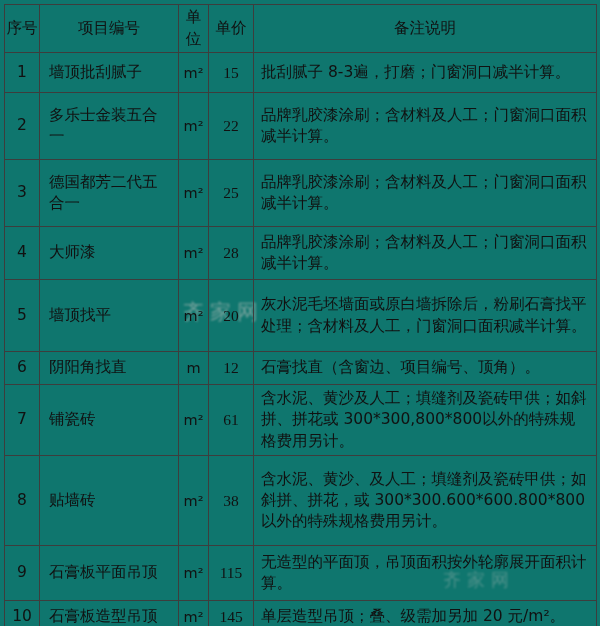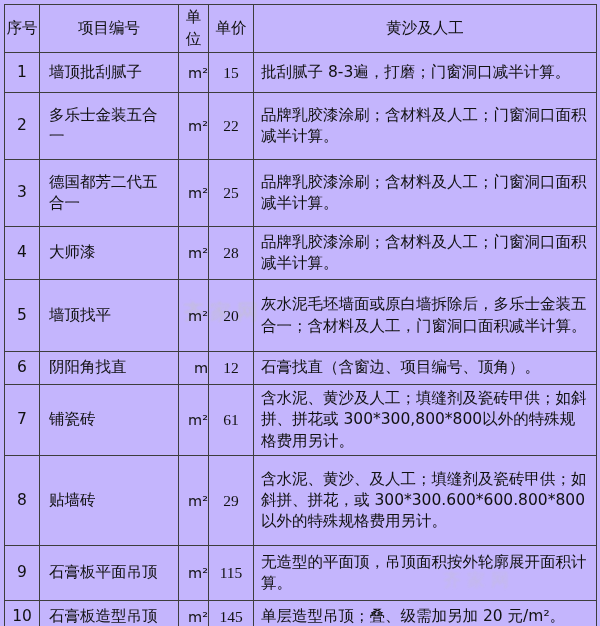--- a/index.html
+++ b/index.html
@@ -8,21 +8,21 @@
     width: 600px;
     height: 626px;
     background: #ffffff;
     overflow: hidden;
     font-family: "DejaVu Sans", "Liberation Sans", sans-serif;
   }
   .sheet {
     position: relative;
     width: 600px;
     height: 626px;
-    background: #c4b5fd;
+    background: #0f766e;
   }
   table.price-table {
     position: absolute;
     left: 4px;
     top: 4px;
     width: 593px;
     border-collapse: collapse;
     table-layout: fixed;
     color: #111111;
     font-size: 15.5px;
@@ -33,21 +33,21 @@
     border: 1px solid #3d3d3d;
     vertical-align: middle;
     font-weight: normal;
     word-break: break-all;
     background: transparent;
   }
   thead tr { height: 48px; }
   thead th { text-align: center; padding: 2px 1px; }
   td.c-no    { text-align: center; padding: 2px 1px; }
   td.c-item  { text-align: left;   padding: 2px 6px 2px 9px; }
-  td.c-unit  { text-align: right; padding: 2px 0; font-size: 14.5px; }
+  td.c-unit  { text-align: center; padding: 2px 0; font-size: 14.5px; }
   td.c-price { text-align: center; padding: 2px 1px; font-family: Liberation Serif, serif; }
   td.c-remark{ text-align: left;   padding: 3px 6px 3px 7px; }
 
   tbody tr:nth-child(1)  { height: 40px; }
   tbody tr:nth-child(2)  { height: 67px; }
   tbody tr:nth-child(3)  { height: 67px; }
   tbody tr:nth-child(4)  { height: 53px; }
   tbody tr:nth-child(5)  { height: 72px; }
   tbody tr:nth-child(6)  { height: 33px; }
   tbody tr:nth-child(7)  { height: 70px; }
@@ -83,21 +83,21 @@
       <col style="width:30px">
       <col style="width:45px">
       <col>
     </colgroup>
     <thead>
       <tr>
         <th>序号</th>
         <th>项目编号</th>
         <th>单位</th>
         <th>单价</th>
-        <th>黄沙及人工</th>
+        <th>备注说明</th>
       </tr>
     </thead>
     <tbody>
     <tr>
       <td class="c-no">1</td>
       <td class="c-item">墙顶批刮腻子</td>
       <td class="c-unit">m²</td>
       <td class="c-price">15</td>
       <td class="c-remark">批刮腻子 8-3遍，打磨；门窗洞口减半计算。</td>
     </tr>
@@ -124,21 +124,21 @@
       <td class="c-unit">m²</td>
       <td class="c-price">28</td>
       <td class="c-remark">品牌乳胶漆涂刷；含材料及人工；门窗洞口面积减半计算。</td>
     </tr>
 
     <tr>
       <td class="c-no">5</td>
       <td class="c-item">墙顶找平</td>
       <td class="c-unit">m²</td>
       <td class="c-price">20</td>
-      <td class="c-remark">灰水泥毛坯墙面或原白墙拆除后，多乐士金装五合一；含材料及人工，门窗洞口面积减半计算。</td>
+      <td class="c-remark">灰水泥毛坯墙面或原白墙拆除后，粉刷石膏找平处理；含材料及人工，门窗洞口面积减半计算。</td>
     </tr>
 
     <tr>
       <td class="c-no">6</td>
       <td class="c-item">阴阳角找直</td>
       <td class="c-unit">m</td>
       <td class="c-price">12</td>
       <td class="c-remark">石膏找直（含窗边、项目编号、顶角）。</td>
     </tr>
 
@@ -147,21 +147,21 @@
       <td class="c-item">铺瓷砖</td>
       <td class="c-unit">m²</td>
       <td class="c-price">61</td>
       <td class="c-remark">含水泥、黄沙及人工；填缝剂及瓷砖甲供；如斜拼、拼花或 300*300,800*800以外的特殊规格费用另计。</td>
     </tr>
 
     <tr>
       <td class="c-no">8</td>
       <td class="c-item">贴墙砖</td>
       <td class="c-unit">m²</td>
-      <td class="c-price">29</td>
+      <td class="c-price">38</td>
       <td class="c-remark">含水泥、黄沙、及人工；填缝剂及瓷砖甲供；如斜拼、拼花，或 300*300.600*600.800*800以外的特殊规格费用另计。</td>
     </tr>
 
     <tr>
       <td class="c-no">9</td>
       <td class="c-item">石膏板平面吊顶</td>
       <td class="c-unit">m²</td>
       <td class="c-price">115</td>
       <td class="c-remark">无造型的平面顶，吊顶面积按外轮廓展开面积计算。</td>
     </tr>

